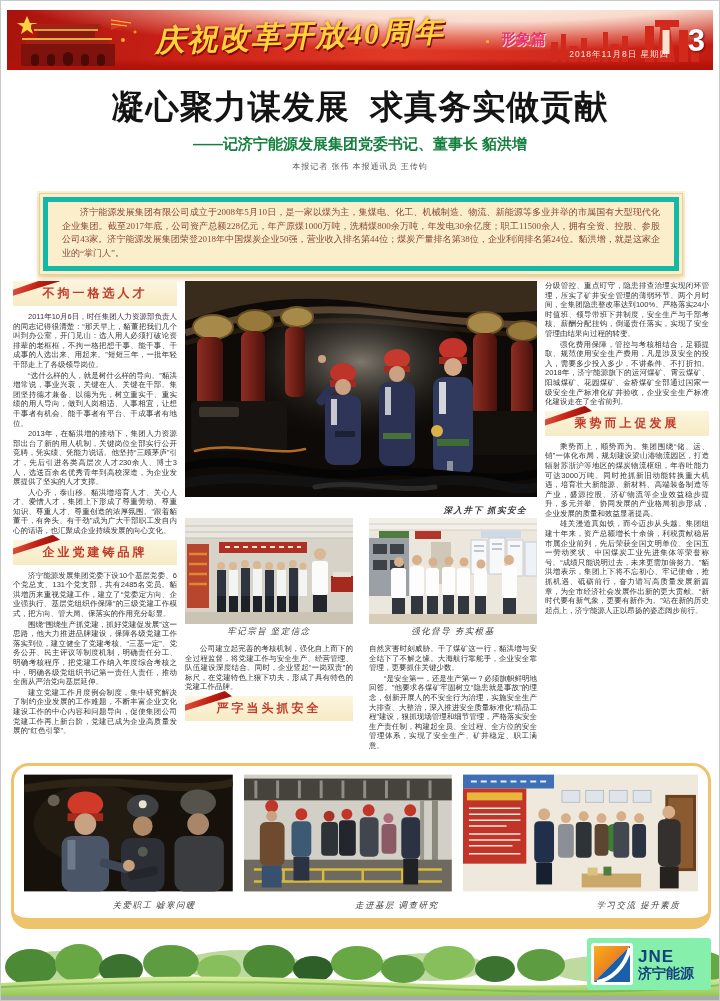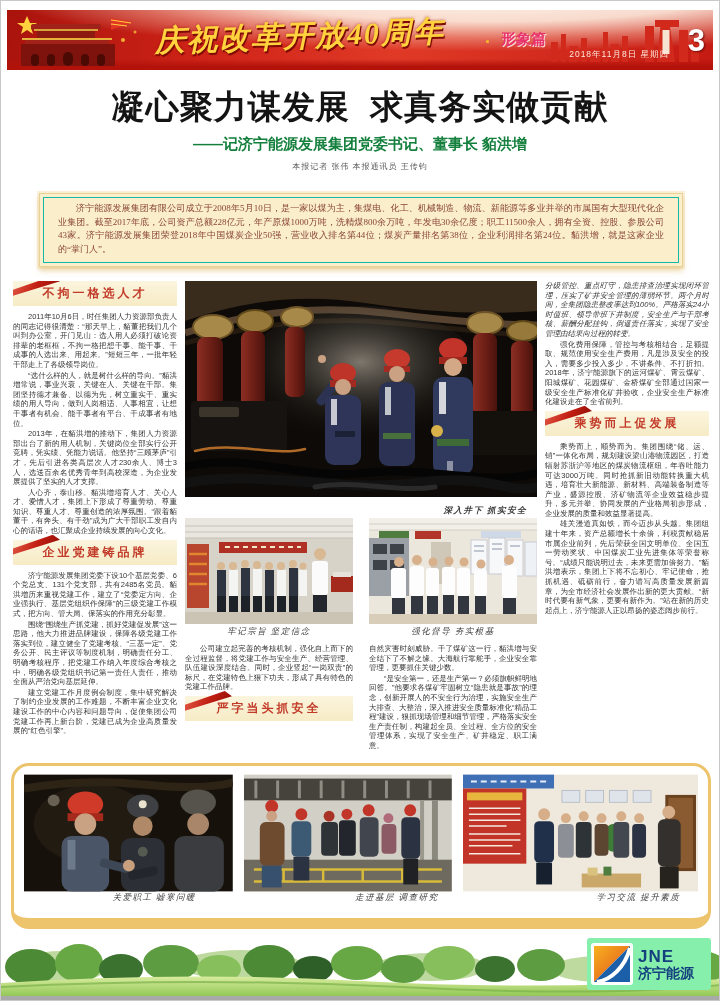--- a/index.html
+++ b/index.html
@@ -27,21 +27,21 @@
   .headline{position:absolute;left:0;top:84px;width:100%;text-align:center;font-size:33px;
       font-weight:900;color:#141414;letter-spacing:1px;white-space:pre;}
   .subhead{position:absolute;left:0;top:134px;width:100%;text-align:center;font-size:15px;
       font-weight:bold;color:#15803d;}
   .byline{position:absolute;left:0;top:160px;width:100%;text-align:center;font-size:8px;
       color:#5a5a5a;letter-spacing:1px;}
   
   .intro{position:absolute;left:38px;top:192px;width:644px;box-sizing:border-box;
       background:#faeecb;border:1px solid #e9d096;padding:3px;
       box-shadow:0 4px 5px rgba(224,185,110,.55),0 0 0 2px rgba(246,230,190,.6);}
-  .intro-inner{border:1px solid #14b8a6;padding:4px 14px 6px;}
+  .intro-inner{border:5px solid #14b8a6;padding:4px 14px 6px;}
   .intro-inner p{margin:0;font-family:"Liberation Serif",serif;font-size:9px;line-height:1.5;
       color:#8a4636;text-align:justify;text-indent:2em;}
   
   .content{position:absolute;left:12px;top:280px;width:696px;height:478px;display:flex;gap:8px;overflow:hidden;}
   .col{overflow:hidden;}
   .col-side{width:164px;}
   .col-mid{width:352px;}
   .body-text p{margin:0 0 1px;font-size:7.5px;line-height:1.28;color:#343434;
       text-align:justify;text-indent:2em;}
   .sec-h{position:relative;margin:4px 0 6px;background:linear-gradient(180deg,#fcf5de,#f6ebc5);
@@ -56,21 +56,21 @@
   .cap-row-pair{display:flex;gap:16px;height:16px;margin-top:2px;}
   .cap-row-pair div{width:168px;text-align:center;}
   .mid-text{display:flex;gap:16px;margin-top:2px;}
   .mid-sub{width:168px;overflow:hidden;}
   svg{display:block;}
   
   .photo-box{position:absolute;left:10px;top:762px;width:700px;height:166px;box-sizing:border-box;
       background:#fff;border:3px solid #edc36c;border-bottom-width:11px;border-radius:18px;
       padding:8px 10px 2px;}
   .photo-box-row{display:flex;gap:11px;height:118px;}
-  .photo-box-caps{display:flex;gap:21px;height:20px;align-items:flex-start;}
+  .photo-box-caps{display:flex;gap:21px;height:20px;align-items:flex-end;}
   .photo-box-caps div{text-align:center;}
   .pbc1{width:211px;padding-left:60px;box-sizing:border-box;}
   .pbc2{width:210px;padding-left:100px;box-sizing:border-box;}
   .pbc3{width:238px;padding-left:110px;box-sizing:border-box;}
   
   .grass{position:absolute;left:0;top:932px;width:720px;height:64px;overflow:hidden;background:#fff;}
   .logo-card{position:absolute;right:10px;top:5px;width:124px;height:52px;background:#86efac;
       border-radius:3px;display:flex;align-items:center;gap:5px;padding:2px 4px;box-sizing:border-box;z-index:4;margin-left:34px;}
   .logo-text{display:flex;flex-direction:column;line-height:1.05;}
   .logo-abbr{font-size:17px;font-weight:900;color:#14407e;letter-spacing:1px;}
@@ -352,21 +352,21 @@
           </div>
         </div>
         <div class="mid-sub">
           <p style="text-indent:0;">自然灾害时刻威胁。干了煤矿这一行，貊洪增与安全结下了不解之缘。大海航行靠舵手，企业安全靠管理，更要抓住关键少数。</p>
           <p>“是安全第一，还是生产第一？必须旗帜鲜明地回答。”他要求各煤矿牢固树立“隐患就是事故”的理念，创新开展人的不安全行为治理，实施安全生产大排查、大整治，深入推进安全质量标准化“精品工程”建设，狠抓现场管理和细节管理，严格落实安全生产责任制，构建起全员、全过程、全方位的安全管理体系，实现了安全生产、矿井稳定、职工满意。</p>
         </div>
       </div>
     </div>
 
     <div class="col col-side body-text">
-      <p style="text-indent:0;font-style:italic;">分级管控、重点盯守，隐患排查治理实现闭环管理，压实了矿井安全管理的薄弱环节。两个月时间，全集团隐患整改率达到100%。严格落实24小时值班、领导带班下井制度，安全生产与干部考核、薪酬分配挂钩，倒逼责任落实，实现了安全管理由结果向过程的转变。</p>
+      <p style="text-indent:0;">分级管控、重点盯守，隐患排查治理实现闭环管理，压实了矿井安全管理的薄弱环节。两个月时间，全集团隐患整改率达到100%。严格落实24小时值班、领导带班下井制度，安全生产与干部考核、薪酬分配挂钩，倒逼责任落实，实现了安全管理由结果向过程的转变。</p>
       <p>强化费用保障，管控与考核相结合，足额提取、规范使用安全生产费用，凡是涉及安全的投入，需要多少投入多少，不讲条件、不打折扣。2018年，济宁能源旗下的运河煤矿、霄云煤矿、阳城煤矿、花园煤矿、金桥煤矿全部通过国家一级安全生产标准化矿井验收，企业安全生产标准化建设走在了全省前列。</p>
       <div class="sec-h">
         <span class="ribbon"></span>
         <span>乘势而上促发展</span>
       </div>
       <p>乘势而上，顺势而为。集团围绕“储、运、销”一体化布局，规划建设梁山港物流园区，打造辐射苏浙沪等地区的煤炭物流枢纽，年吞吐能力可达3000万吨。同时抢抓新旧动能转换重大机遇，培育壮大新能源、新材料、高端装备制造等产业，盛源控股、济矿物流等企业效益稳步提升，多元并举、协同发展的产业格局初步形成，企业发展的质量和效益显著提高。</p>
       <p>雄关漫道真如铁，而今迈步从头越。集团组建十年来，资产总额增长十余倍，利税贡献稳居市属企业前列，先后荣获全国文明单位、全国五一劳动奖状、中国煤炭工业先进集体等荣誉称号。“成绩只能说明过去，未来更需加倍努力。”貊洪增表示，集团上下将不忘初心、牢记使命，抢抓机遇、砥砺前行，奋力谱写高质量发展新篇章，为全市经济社会发展作出新的更大贡献。“新时代要有新气象，更要有新作为。”站在新的历史起点上，济宁能源人正以昂扬的姿态阔步前行。</p>
     </div>
   </div>
 

